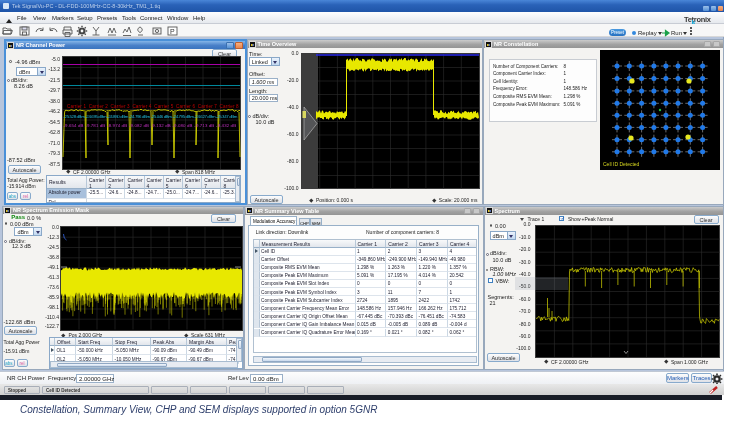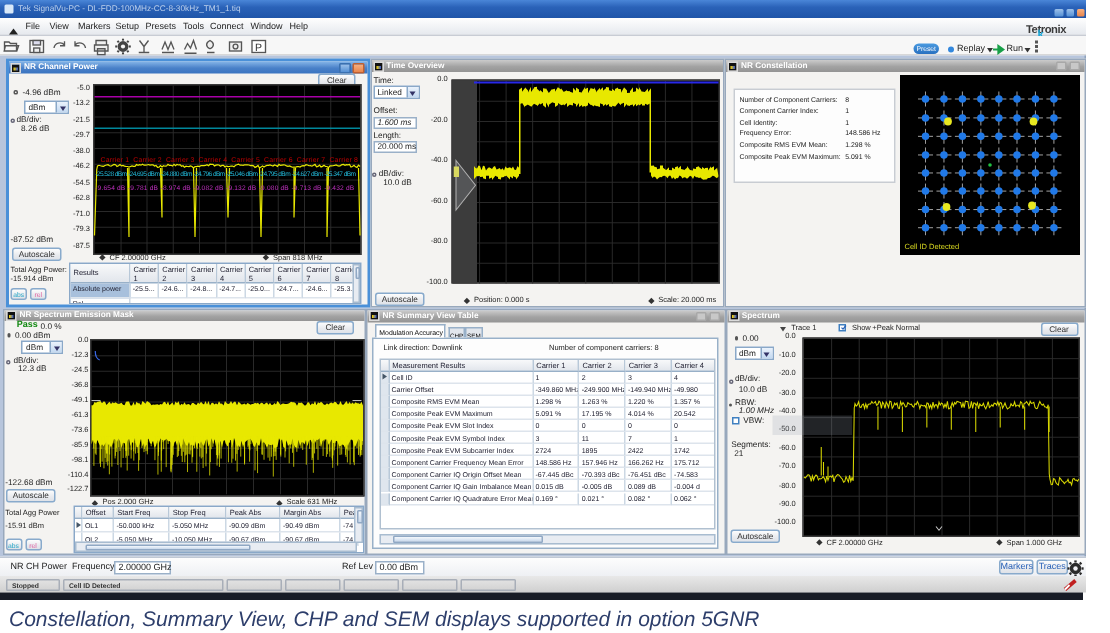--- a/index.html
+++ b/index.html
@@ -775,13 +775,13 @@
       <div style="position:absolute;left:229px;top:1.5px;width:37px;height:8px;border:1px solid #a8aeb8;border-radius:1px;font-size:4.5px;font-weight:bold;color:#333;padding:1.5px 0 0 3px;white-space:nowrap;overflow:hidden"></div>
       <div style="position:absolute;left:268px;top:1.5px;width:37px;height:8px;border:1px solid #a8aeb8;border-radius:1px;font-size:4.5px;font-weight:bold;color:#333;padding:1.5px 0 0 3px;white-space:nowrap;overflow:hidden"></div>
       <div style="position:absolute;left:307px;top:1.5px;width:37px;height:8px;border:1px solid #a8aeb8;border-radius:1px;font-size:4.5px;font-weight:bold;color:#333;padding:1.5px 0 0 3px;white-space:nowrap;overflow:hidden"></div>
  <svg width="10" height="8" viewBox="0 0 10 8" style="left:709px;top:1.5px">
         <path d="M1,7 L8,1" stroke="#c02020" stroke-width="2.5"></path>
         <path d="M1,7 L4,4" stroke="#ffffff" stroke-width="1.2"></path>
       </svg>
 </div>
 <div style="position:absolute;left:0;top:395px;width:722px;height:5px;background:#181c26"></div>
 </div>
-<div style="position:absolute;left:6px;top:404px;font-size:14px;font-style:italic;color:#2d3e6b">Constellation, Summary View, CHP and SEM displays supported in option 5GNR</div>
+<div style="position:absolute;left:20px;top:404px;font-size:10px;font-style:italic;color:#2d3e6b">Constellation, Summary View, CHP and SEM displays supported in option 5GNR</div>
 
 </body></html>

